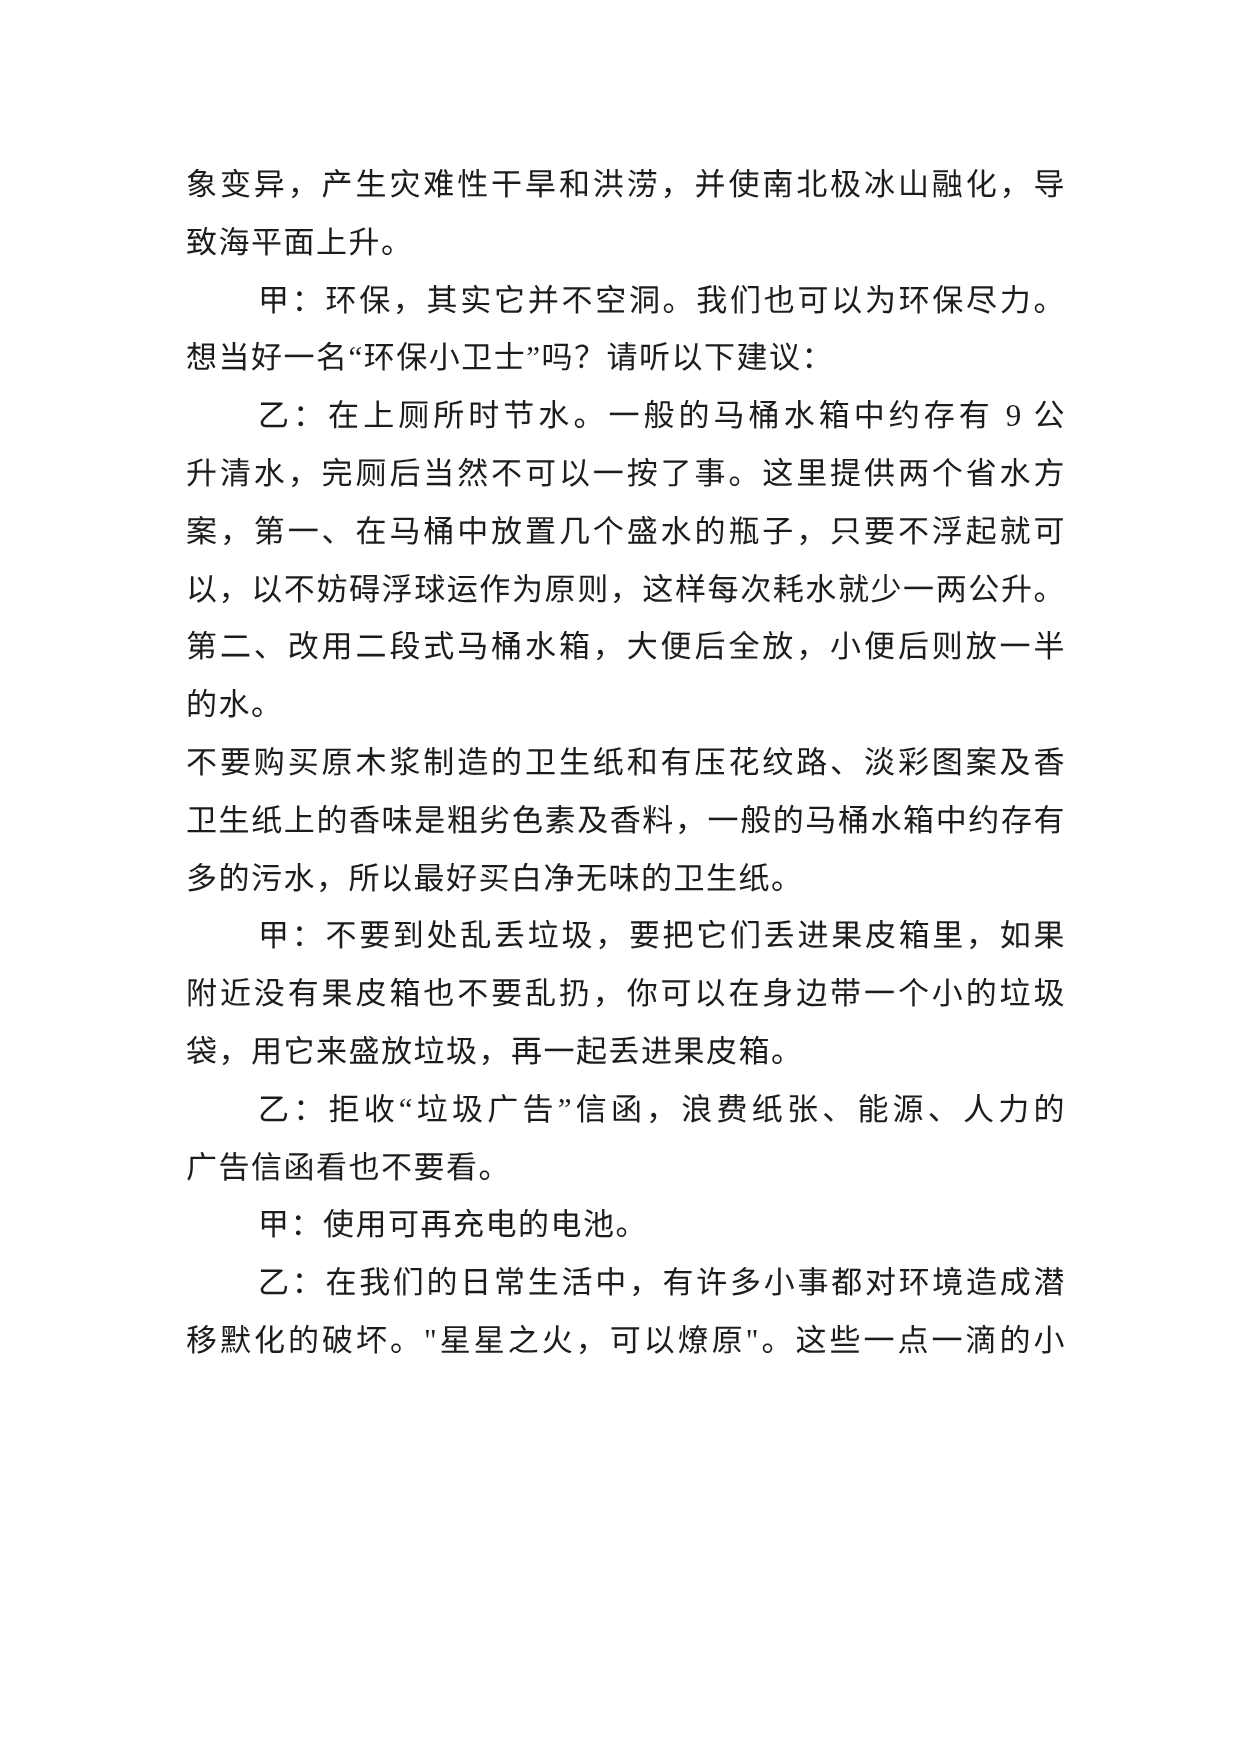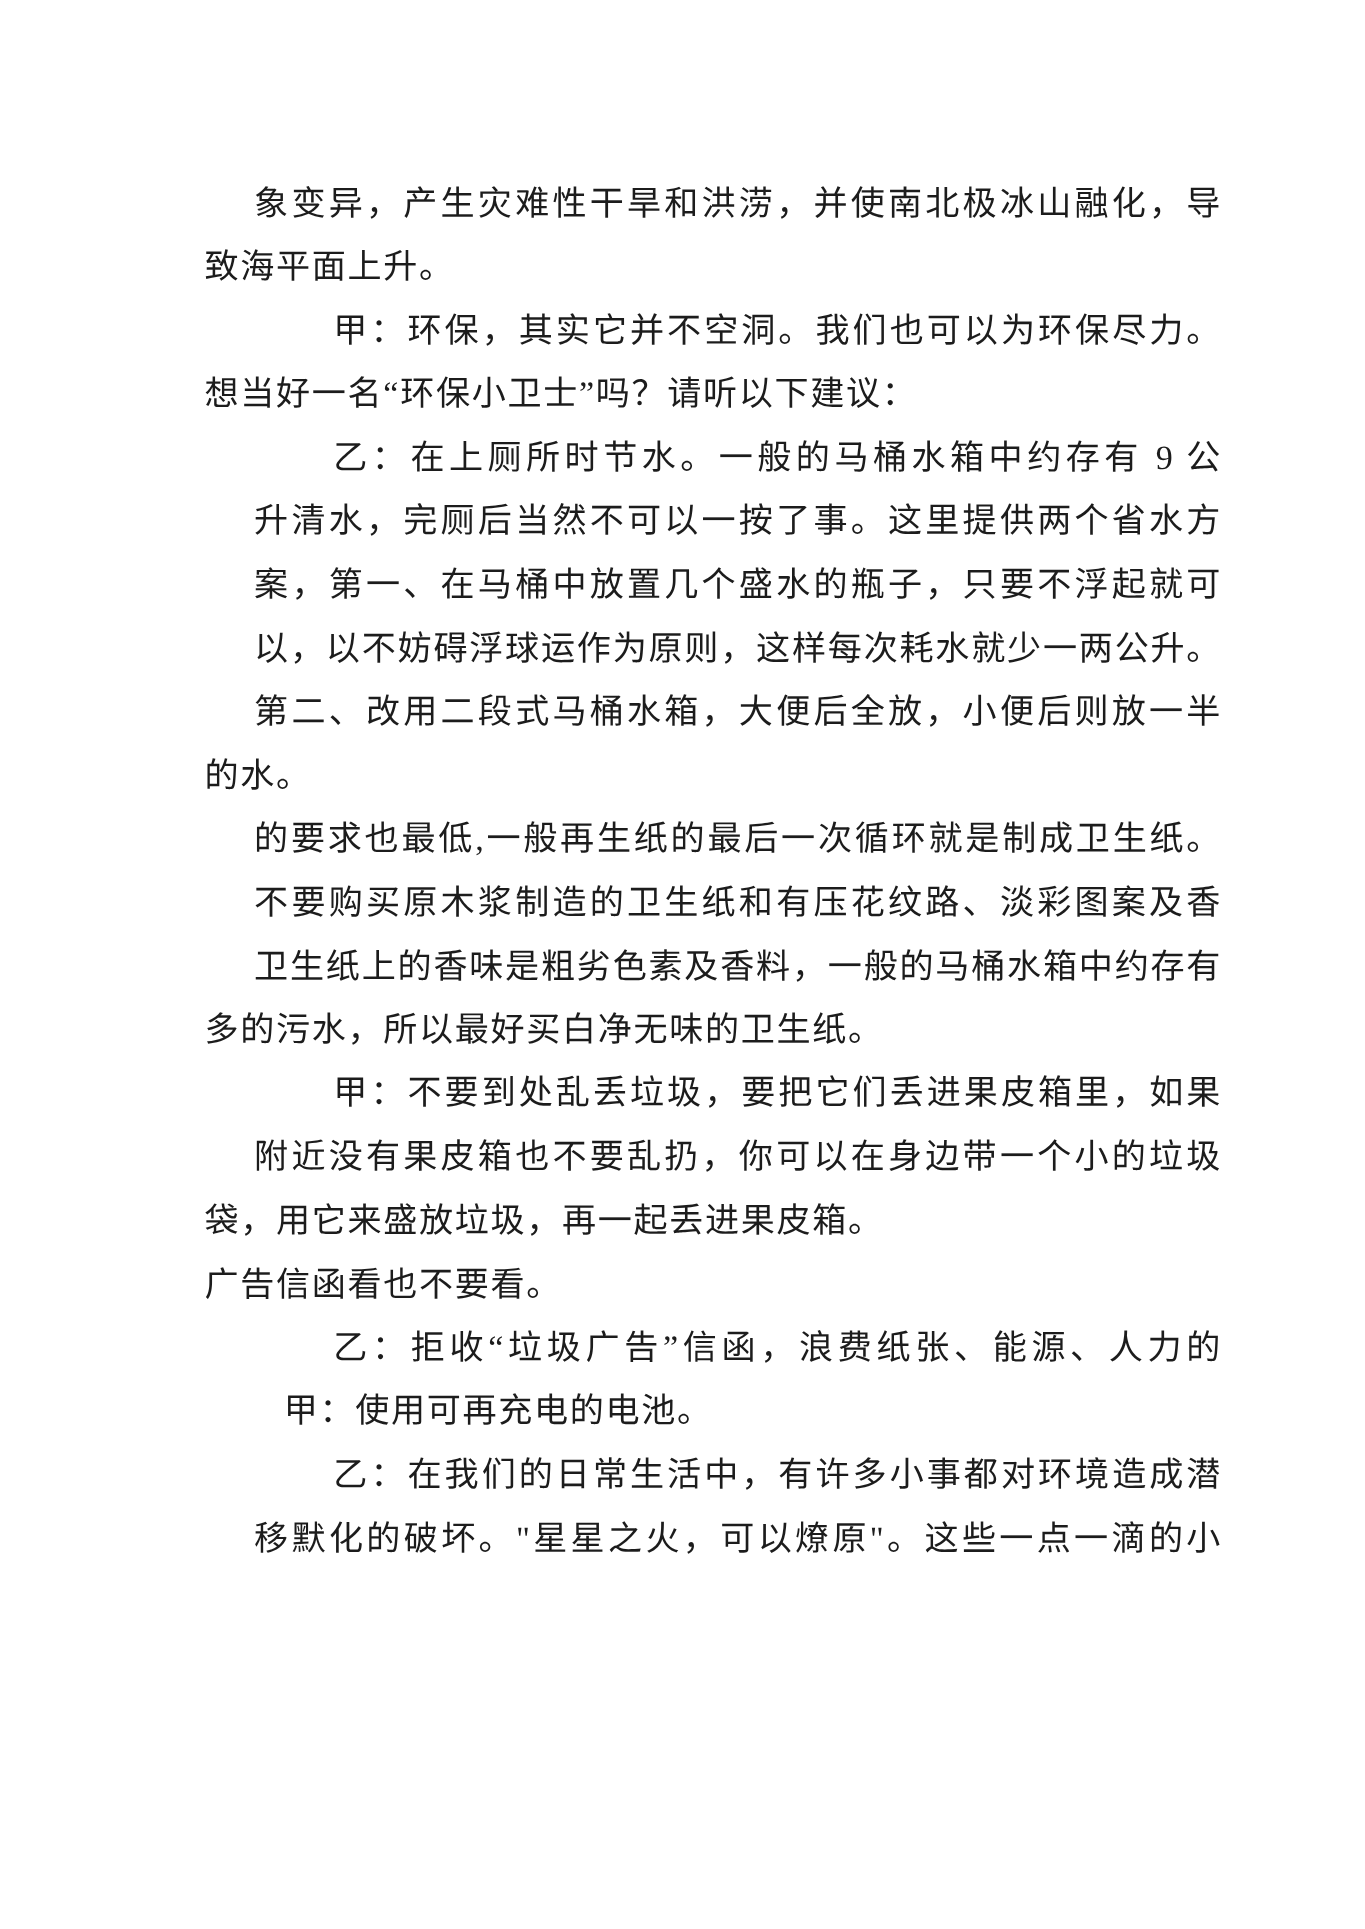--- a/index.html
+++ b/index.html
@@ -30,21 +30,20 @@
     line-height: 57.8px;
     font-size: 31px;
     white-space: normal;
     overflow: hidden;
   }
   
   .j {
     text-align: justify;
     text-align-last: justify;
     letter-spacing: 0.5px;
-    margin-left: 45px;
   }
   
   .e {
     text-align: center;
     text-align-last: left;
     letter-spacing: 1.5px;
   }
   
   .ind {
     padding-left: 72px;
@@ -58,26 +57,25 @@
     <div class="line j">象变异，产生灾难性干旱和洪涝，并使南北极冰山融化，导</div>
     <div class="line e">致海平面上升。</div>
     <div class="line j ind">甲：环保，其实它并不空洞。我们也可以为环保尽力。</div>
     <div class="line e">想当好一名“环保小卫士”吗？请听以下建议：</div>
     <div class="line j ind">乙：在上厕所时节水。一般的马桶水箱中约存有 9 公</div>
     <div class="line j">升清水，完厕后当然不可以一按了事。这里提供两个省水方</div>
     <div class="line j">案，第一、在马桶中放置几个盛水的瓶子，只要不浮起就可</div>
     <div class="line j">以，以不妨碍浮球运作为原则，这样每次耗水就少一两公升。</div>
     <div class="line j">第二、改用二段式马桶水箱，大便后全放，小便后则放一半</div>
     <div class="line e">的水。</div>
-    <div class="line j">的要求也最低,一般再生纸的最后一次循环就是制成卫生纸。</div>
     <div class="line j">不要购买原木浆制造的卫生纸和有压花纹路、淡彩图案及香</div>
     <div class="line j">卫生纸上的香味是粗劣色素及香料，一般的马桶水箱中约存有</div>
     <div class="line e">多的污水，所以最好买白净无味的卫生纸。</div>
     <div class="line j ind">甲：不要到处乱丢垃圾，要把它们丢进果皮箱里，如果</div>
     <div class="line j">附近没有果皮箱也不要乱扔，你可以在身边带一个小的垃圾</div>
     <div class="line e">袋，用它来盛放垃圾，再一起丢进果皮箱。</div>
+    <div class="line j ind">乙：拒收“垃圾广告”信函，浪费纸张、能源、人力的</div>
     <div class="line e">广告信函看也不要看。</div>
-    <div class="line j ind">乙：拒收“垃圾广告”信函，浪费纸张、能源、人力的</div>
     <div class="line e ind">甲：使用可再充电的电池。</div>
     <div class="line j ind">乙：在我们的日常生活中，有许多小事都对环境造成潜</div>
     <div class="line j">移默化的破坏。"星星之火，可以燎原"。这些一点一滴的小</div>
   </div>
 </div>
 
 </body></html>

